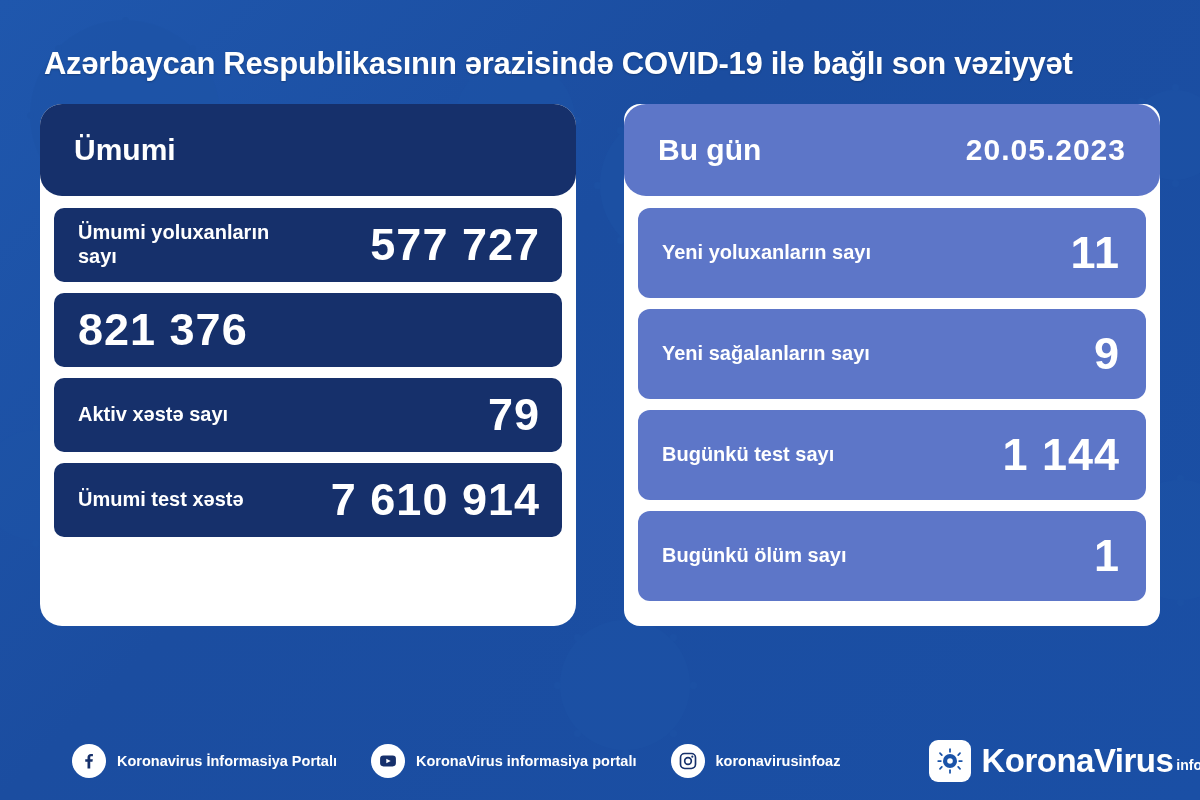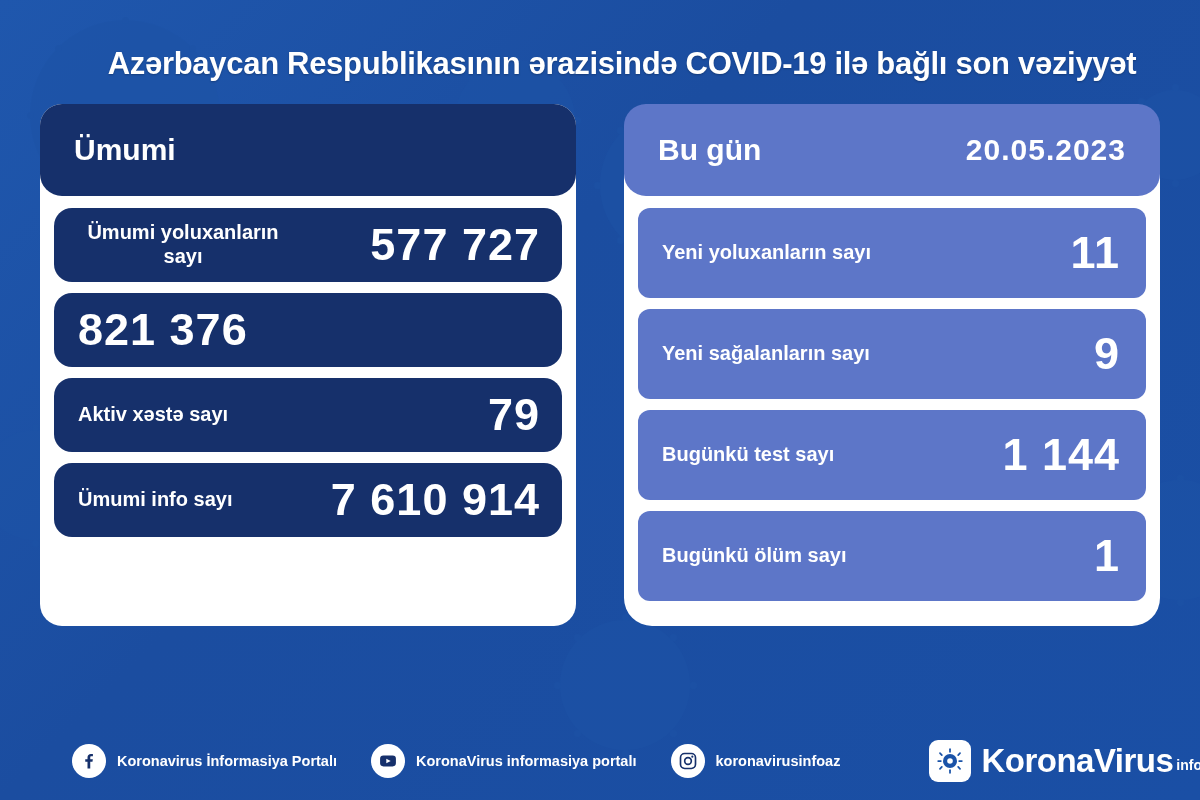--- a/index.html
+++ b/index.html
@@ -14,21 +14,20 @@
     overflow: hidden;
   }
 
   .poster {
     position: relative;
     width: 1200px;
     height: 800px;
     background: linear-gradient(135deg, #1f57ad 0%, #1b4da0 40%, #1a4fa5 100%);
     overflow: hidden;
     box-sizing: border-box;
-    text-align: center;
   }
 
   
   .virus {
     position: absolute;
     border-radius: 50%;
     background: #1d53a6;
     box-shadow: 0 0 0 0 rgba(0,0,0,0);
     opacity: .55;
   }
@@ -123,21 +122,21 @@
     font-size: 30px;
     font-weight: bold;
     position: relative;
     z-index: 2;
   }
   .rows-left {
     padding: 12px 14px 0 14px;
   }
   .row-left {
     background: #16306b;
-    border-radius: 18px;
+    border-radius: 10px;
     height: 74px;
     margin-bottom: 11px;
     display: flex;
     align-items: center;
     justify-content: space-between;
     padding: 0 22px 0 24px;
     box-sizing: border-box;
   }
   .row-left .label {
     color: #ffffff;
@@ -150,21 +149,21 @@
     color: #ffffff;
     font-size: 45px;
     font-weight: bold;
     letter-spacing: 1px;
     white-space: nowrap;
   }
 
   
   .col-right {
     background: #ffffff;
-    border-radius: 28px;
+    border-radius: 16px;
     padding: 0 0 14px 0;
   }
   .header-right {
     background: #5d76c8;
     border-radius: 22px;
     height: 92px;
     display: flex;
     align-items: center;
     justify-content: space-between;
     padding: 0 34px 0 34px;
@@ -381,21 +380,21 @@
         <div class="row-left">
           <span class="value">821 376</span>
         </div>
 
         <div class="row-left">
           <span class="label">Aktiv xəstə sayı</span>
           <span class="value">79</span>
         </div>
 
         <div class="row-left">
-          <span class="label">Ümumi info sayı</span>
+          <span class="label">Ümumi test xəstə</span>
           <span class="value">7 610 914</span>
         </div>
 
 
       </div>
     </div>
 
     <div class="col col-right">
       <div class="header-right">
         <span class="htext">Bu gün</span>

